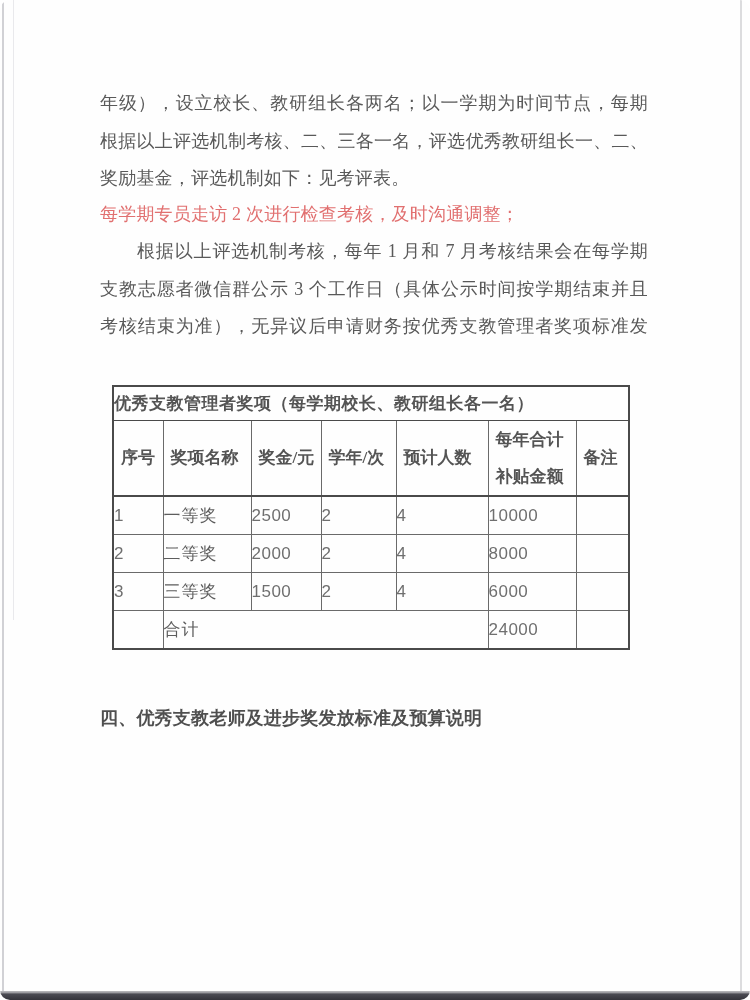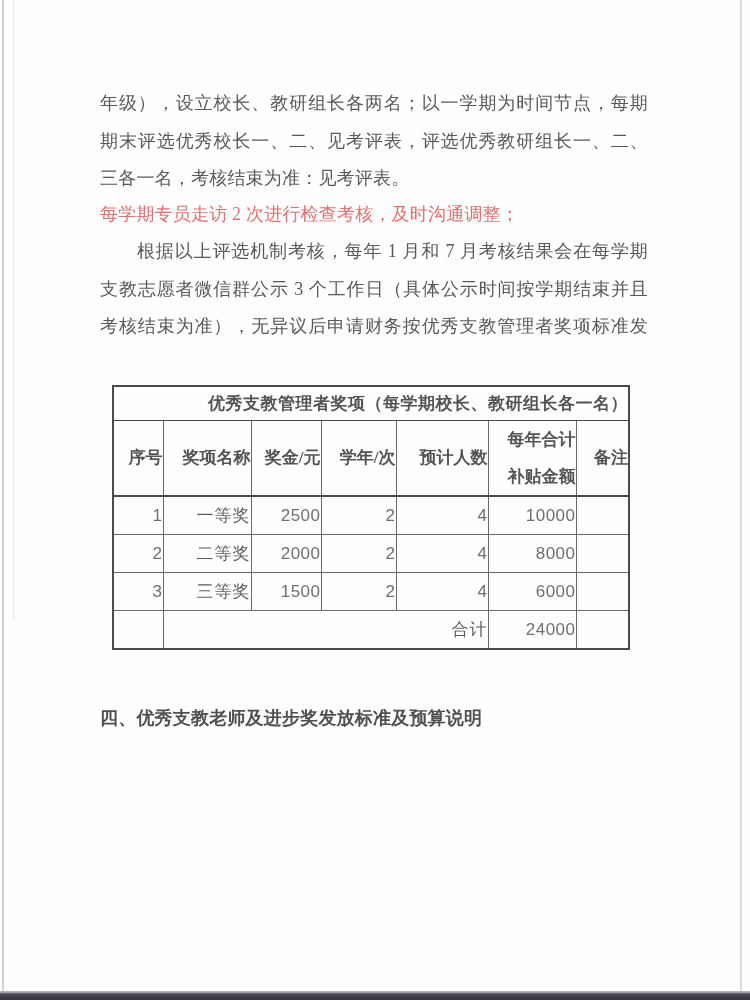--- a/index.html
+++ b/index.html
@@ -1,19 +1,20 @@
 <!DOCTYPE html>
 <html><head>
 <meta charset="utf-8">
 <style>
   html,body { margin:0; padding:0; background:#ffffff; }
   .page {
     position:relative; width:750px; height:1000px; overflow:hidden;
     background:#fefefe;
     font-family:"Liberation Serif","DejaVu Serif",serif;
+    border-radius:10px;
   }
   
   .edge-left  { position:absolute; left:2px; top:0; width:2px; height:1000px; background:#c6c6ca; opacity:.8; }
   .edge-left2 { position:absolute; left:13px; top:0; width:1px; height:620px; background:#e9e9ec; }
   .edge-right { position:absolute; left:740px; top:0; width:2px; height:1000px; background:#dcdcde; }
   .bottom-strip {
     position:absolute; left:0; bottom:0; width:750px; height:9px;
     background:linear-gradient(#b2b2b6 0 12%, #4a4a52 35%, #34343b 100%);
   }
   
@@ -26,42 +27,42 @@
   .indent { text-indent:37px; }
   .red { color:#e17070; }
   .heading { font-weight:bold; color:#4f4f4f; }
   
   table.award {
     position:absolute; left:112px; top:385px; width:516px;
     border-collapse:collapse; table-layout:fixed;
     border:2px solid #4a4a4a;
     color:#5d5d5d; font-size:17px;
   }
-  table.award td { border:1px solid #6a6a6a; text-align:right; vertical-align:middle; padding:0; }
+  table.award td { border:1px solid #6a6a6a; text-align:left; vertical-align:middle; padding:0; }
   tr.title-row td { height:33px; font-weight:bold; color:#545454; border-bottom:1px solid #4a4a4a; letter-spacing:.5px; }
   tr.head-row td { height:71px; font-weight:bold; color:#545454; border-bottom:2px solid #4a4a4a; line-height:36px;padding-left:7px; }
   .wrap-head { display:inline-block; width:76px; line-height:37px; }
   tr.data-row td { height:37px; }
   tr.total-row td { height:37px; }
   .num { font-family:"Liberation Sans","DejaVu Sans",sans-serif; color:#6f6f6f; letter-spacing:.5px; }
   .cn-cell { letter-spacing:1px; }
 </style>
 </head>
 <body>
 
 <div class="page">
 
   <div class="edge-left"></div>
   <div class="edge-left2"></div>
   <div class="edge-right"></div>
 
   <div class="block" style="top:85px">
     <div class="line jl">年级），设立校长、教研组长各两名；以一学期为时间节点，每期</div>
-    <div class="line jl">期末评选优秀校长一、二、见考评表，评选优秀教研组长一、二、</div>
-    <div class="line">三各一名，考核结束为准：见考评表。</div>
+    <div class="line jl">根据以上评选机制考核、二、三各一名，评选优秀教研组长一、二、</div>
+    <div class="line">奖励基金，评选机制如下：见考评表。</div>
   </div>
 
   <div class="block" style="top:196px">
     <div class="line red">每学期专员走访 2 次进行检查考核，及时沟通调整；</div>
   </div>
 
   <div class="block" style="top:233px">
     <div class="line jl indent">根据以上评选机制考核，每年 1 月和 7 月考核结果会在每学期</div>
     <div class="line jl">支教志愿者微信群公示 3 个工作日（具体公示时间按学期结束并且</div>
     <div class="line jl">考核结束为准），无异议后申请财务按优秀支教管理者奖项标准发</div>

